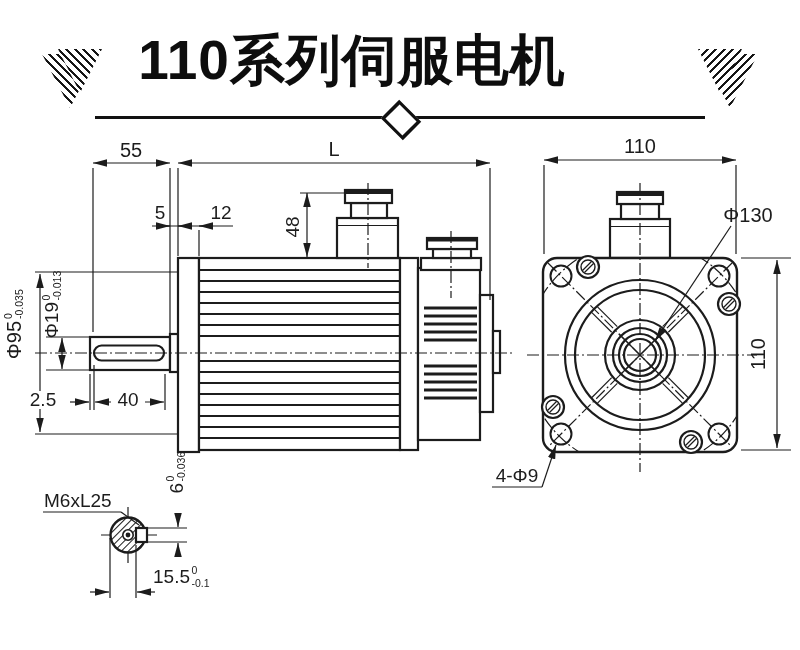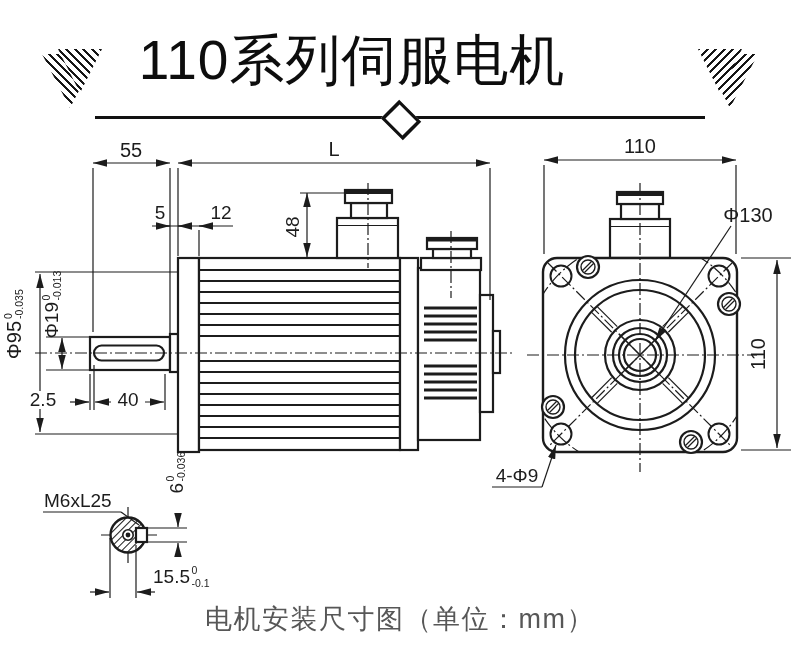--- a/index.html
+++ b/index.html
@@ -1,19 +1,19 @@
 <!DOCTYPE html>
 <html><head>
 <meta charset="utf-8">
 <style>
   html,body{margin:0;padding:0;background:#fff;}
   body{font-family:"Liberation Sans", sans-serif;}
   .stage{position:relative;width:800px;height:650px;background:#fff;overflow:hidden;}
   .title{position:absolute;left:0;top:24px;width:704px;text-align:center;
-         font-size:55px;font-weight:400;color:#0d0d0d;letter-spacing:1px;}
+         font-size:55px;font-weight:700;color:#0d0d0d;letter-spacing:1px;}
   .tri{position:absolute;clip-path:polygon(0 0,100% 0,50% 100%);
        background:repeating-linear-gradient(45deg,#161616 0 2px,#ffffff 2px 6px);}
   .tri.r{background:repeating-linear-gradient(135deg,#161616 0 2px,#ffffff 2px 6px);}
   .divider{position:absolute;left:95px;top:116px;width:610px;height:3px;background:#111;}
   .diamond{position:absolute;left:388px;top:107px;width:20px;height:20px;background:#fff;
            border:3px solid #111;transform:rotate(45deg) scaleX(1.2);}
   .caption{position:absolute;left:0;top:601px;width:800px;text-align:center;
            font-size:27px;color:#575757;letter-spacing:1.5px;}
   svg{position:absolute;left:0;top:0;}
   svg text{font-family:"Liberation Sans", sans-serif;fill:#1c1c1c;}
@@ -278,14 +278,13 @@
 
       <text class="dtl" x="748" y="222" text-anchor="middle">Φ130</text>
       <line class="thin" x1="731" y1="226" x2="655" y2="341" marker-end="url(#ah)"></line>
 
       <text class="dt" x="517" y="482" text-anchor="middle">4-Φ9</text>
       <line class="thin" x1="492" y1="487" x2="542" y2="487"></line>
       <line class="thin" x1="542" y1="487" x2="556" y2="445" marker-end="url(#ah)"></line>
     </g>
   </svg>
 
-  <div class="caption">电机安装尺寸图（单位：mm）</div>
 </div>
 
 </body></html>

